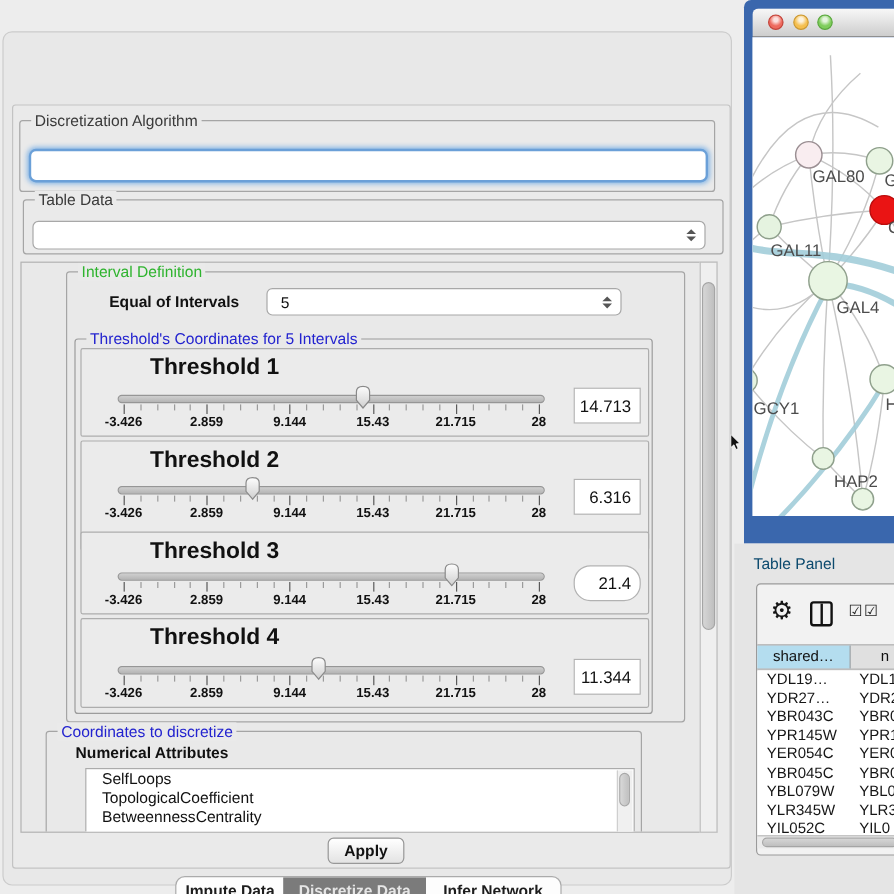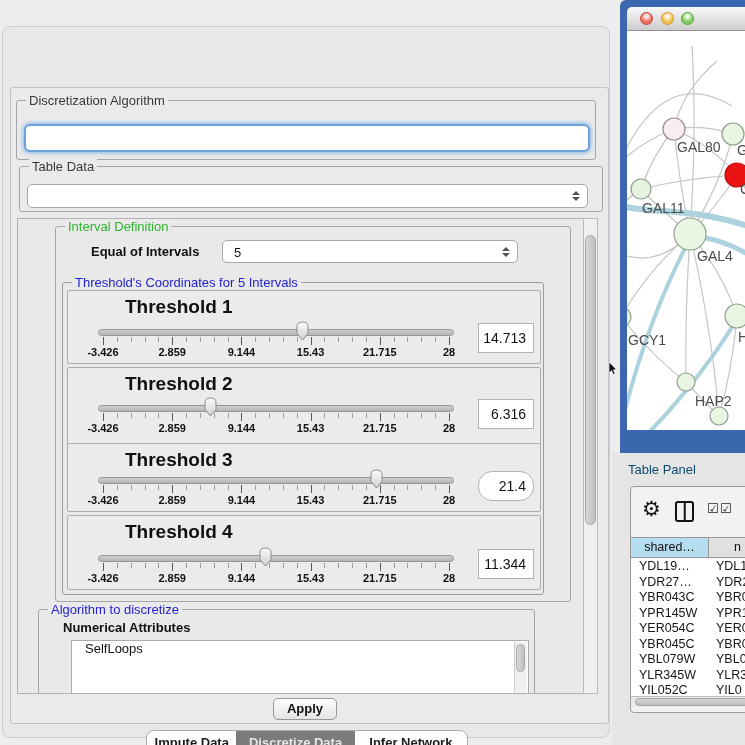--- a/index.html
+++ b/index.html
@@ -337,27 +337,29 @@
                     </linearGradient>
                   </defs>
                   <path d="M8.5,19 L3,12.5 L3,5.5 Q3,1 8.5,1 Q14,1 14,5.5 L14,12.5 Z" fill="url(#tg3)" stroke="#8a8a8a"></path>
                 </svg>
                 <div class="tvalue" style="top: 33px;">11.344</div>
               </div>
             </div>
         </div>
 
         <div class="group" style="left:20px; top:390px; width:497px; height:110px;">
-          <span class="group-label g-blue">Algorithm to discretize</span>
+          <span class="group-label g-blue">Coordinates to discretize</span>
           <span style="position:absolute; left:24px; top:10px; font-size:13px; font-weight:bold; color:#111;">Numerical Attributes</span>
           <div class="listbox" style="left:32px; top:30px; width:458px; height:58px;" id="attr-list">
             <div class="list-scroll">
                 <div class="thumb"></div>
               </div>
           <div class="li">SelfLoops</div>
+              <div class="li">TopologicalCoefficient</div>
+              <div class="li">BetweennessCentrality</div>
             </div>
         </div>
 
       </div>
       <div class="vscroll">
         <div class="thumb"></div>
       </div>
 
       <div class="btn" style="left:262px; top:610px; width:64px; height:22px; line-height:20px;">Apply</div>
     </div>

